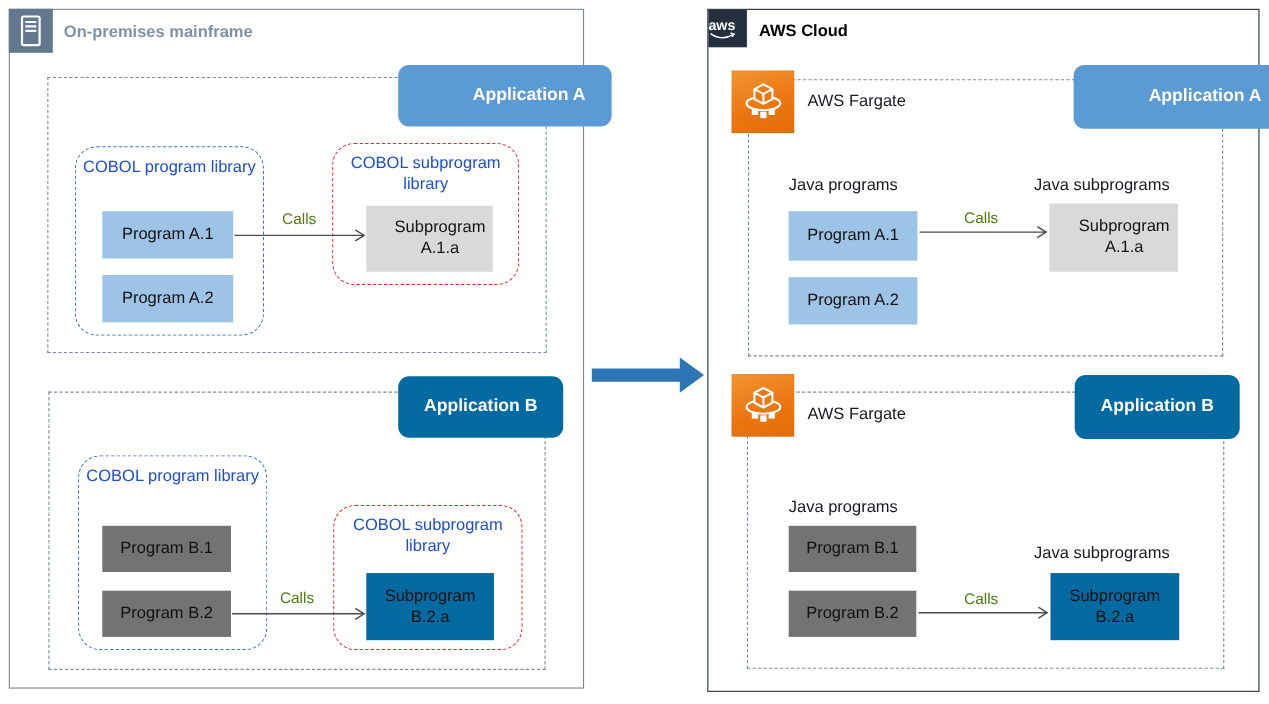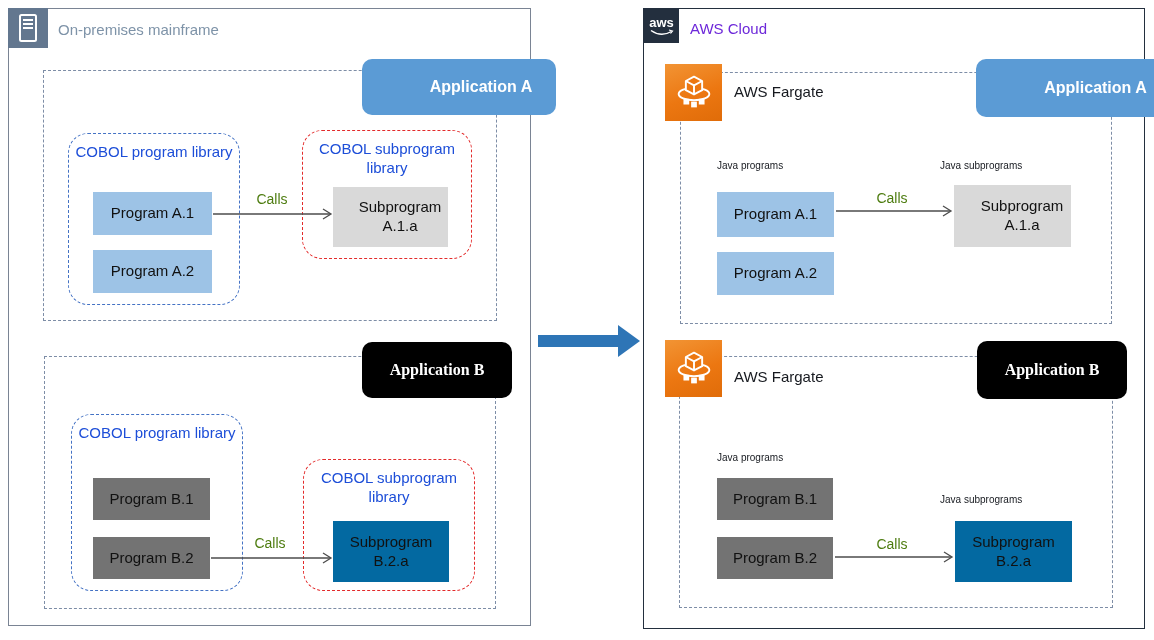--- a/index.html
+++ b/index.html
@@ -3,61 +3,61 @@
 <meta charset="utf-8">
 <style>
   html,body{margin:0;padding:0;background:#ffffff;}
   body{width:1154px;height:640px;position:relative;font-family:"Liberation Sans",sans-serif;color:#1a1a1a;overflow:hidden;}
   .abs{position:absolute;}
 
   
   .panel-left{left:8px;top:8px;width:521px;height:616px;border:1px solid #7a8494;background:#fff;}
   .panel-right{left:643px;top:8px;width:500px;height:619px;border:1px solid #232f3e;background:#fff;}
 
-  .panel-title{font-size:15px;line-height:1;}
+  .panel-title{font-size:15px;line-height:1;font-weight:bold;}
   .onprem-title{left:58px;top:22px;color:#7e93a8;}
-  .aws-title{left:690px;top:21px;color:#6d28d9;}
+  .aws-title{left:690px;top:21px;color:#000000;}
 
   
   .mainframe-icon{left:8px;top:8px;width:40px;height:40px;background:#63778f;display:flex;align-items:center;justify-content:center;}
-  .aws-logo{left:644px;top:9px;width:35px;height:34px;background:#232f3e;color:#fff;display:flex;flex-direction:column;align-items:center;justify-content:center;}
+  .aws-logo{left:644px;top:9px;width:35px;height:34px;background:#232f3e;color:#fff;display:flex;flex-direction:column;align-items:flex-start;justify-content:center;}
   .aws-logo .aws-word{font-size:13px;font-weight:bold;line-height:1;letter-spacing:0;}
   .fargate-icon{width:57px;height:57px;background:linear-gradient(160deg,#f29434 0%,#ec7711 55%,#e06c09 100%);display:flex;align-items:center;justify-content:center;}
   .fargate-a{left:665px;top:64px;}
   .fargate-b{left:665px;top:340px;}
   .service-label{font-size:15px;color:#16191f;}
 
   
   .app-container{border:1px dashed #7d8da6;}
   .cont-a-left{left:43px;top:70px;width:452px;height:249px;}
   .cont-b-left{left:44px;top:356px;width:450px;height:251px;}
   .cont-a-right{left:680px;top:72px;width:430px;height:250px;}
   .cont-b-right{left:679px;top:356px;width:432px;height:250px;}
 
   
   .badge{border-radius:10px;color:#fff;font-weight:bold;font-size:16px;display:flex;align-items:center;justify-content:center;}
   .badge-blue{background:#5b9bd5;padding-left:44px;}
-  .badge-green{background:#000000;font-family:Liberation Serif, serif;}
+  .badge-green{background:#0369a1;}
   .badge-a-left{left:362px;top:59px;width:150px;height:56px;}
   .badge-b-left{left:362px;top:342px;width:150px;height:56px;}
   .badge-a-right{left:976px;top:59px;width:151px;height:58px;}
   .badge-b-right{left:977px;top:341px;width:150px;height:58px;}
 
   
   .library{border-radius:20px;text-align:center;}
   .lib-blue{border:1.5px dashed #4472c4;}
   .lib-red{border:1.5px dashed #e32b2b;}
   .lib-title{font-size:15px;line-height:1.25;padding-top:9px;color:#1d4ed8;}
   .proglib-a{left:68px;top:133px;width:170px;height:170px;}
   .sublib-a{left:302px;top:130px;width:168px;height:127px;}
   .proglib-b{left:71px;top:414px;width:170px;height:175px;}
   .sublib-b{left:303px;top:459px;width:170px;height:130px;}
 
   
-  .section-label{font-size:10px;color:#16191f;}
+  .section-label{font-size:15px;color:#16191f;}
 
   
   .pbox{display:flex;align-items:center;justify-content:center;text-align:center;font-size:15px;line-height:1.25;color:#111;padding:0 4px;box-sizing:border-box;}
   .fill-blue{background:#9dc3e6;}
   .fill-green{background:#737373;}
   .fill-gray{background:#d9d9d9;padding-left:23px;}
   .fill-yellow{background:#0369a1;}
 
   .calls-label{font-size:14px;color:#4d7c0f;width:60px;text-align:center;}
 

